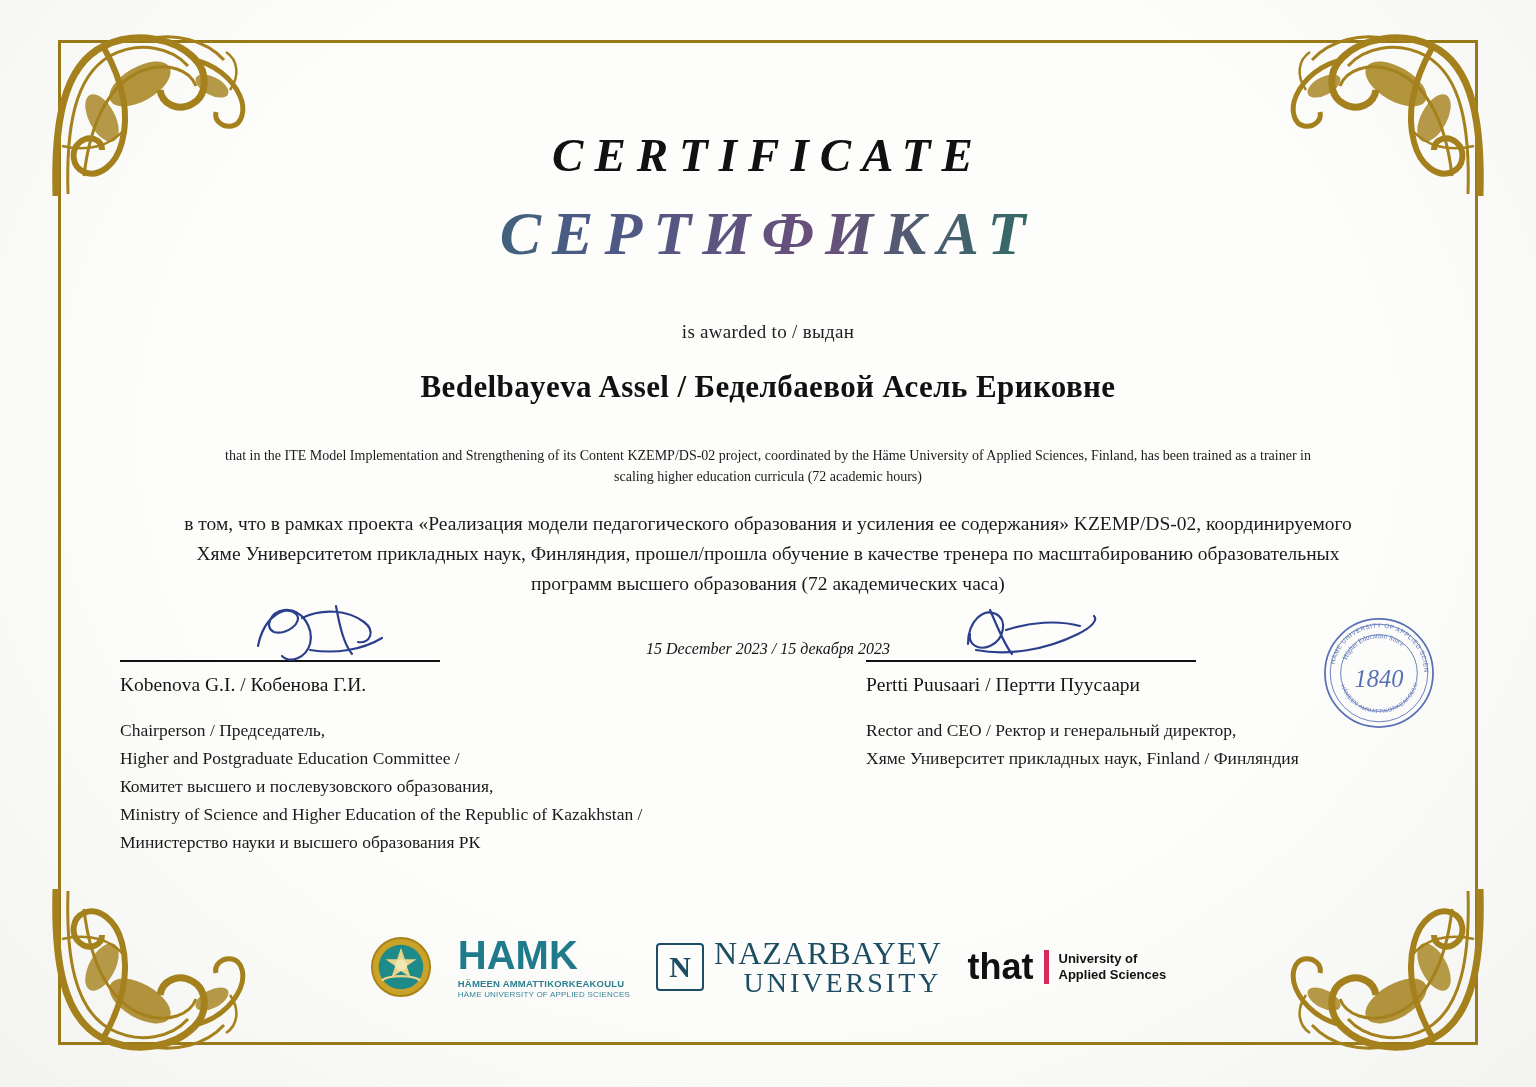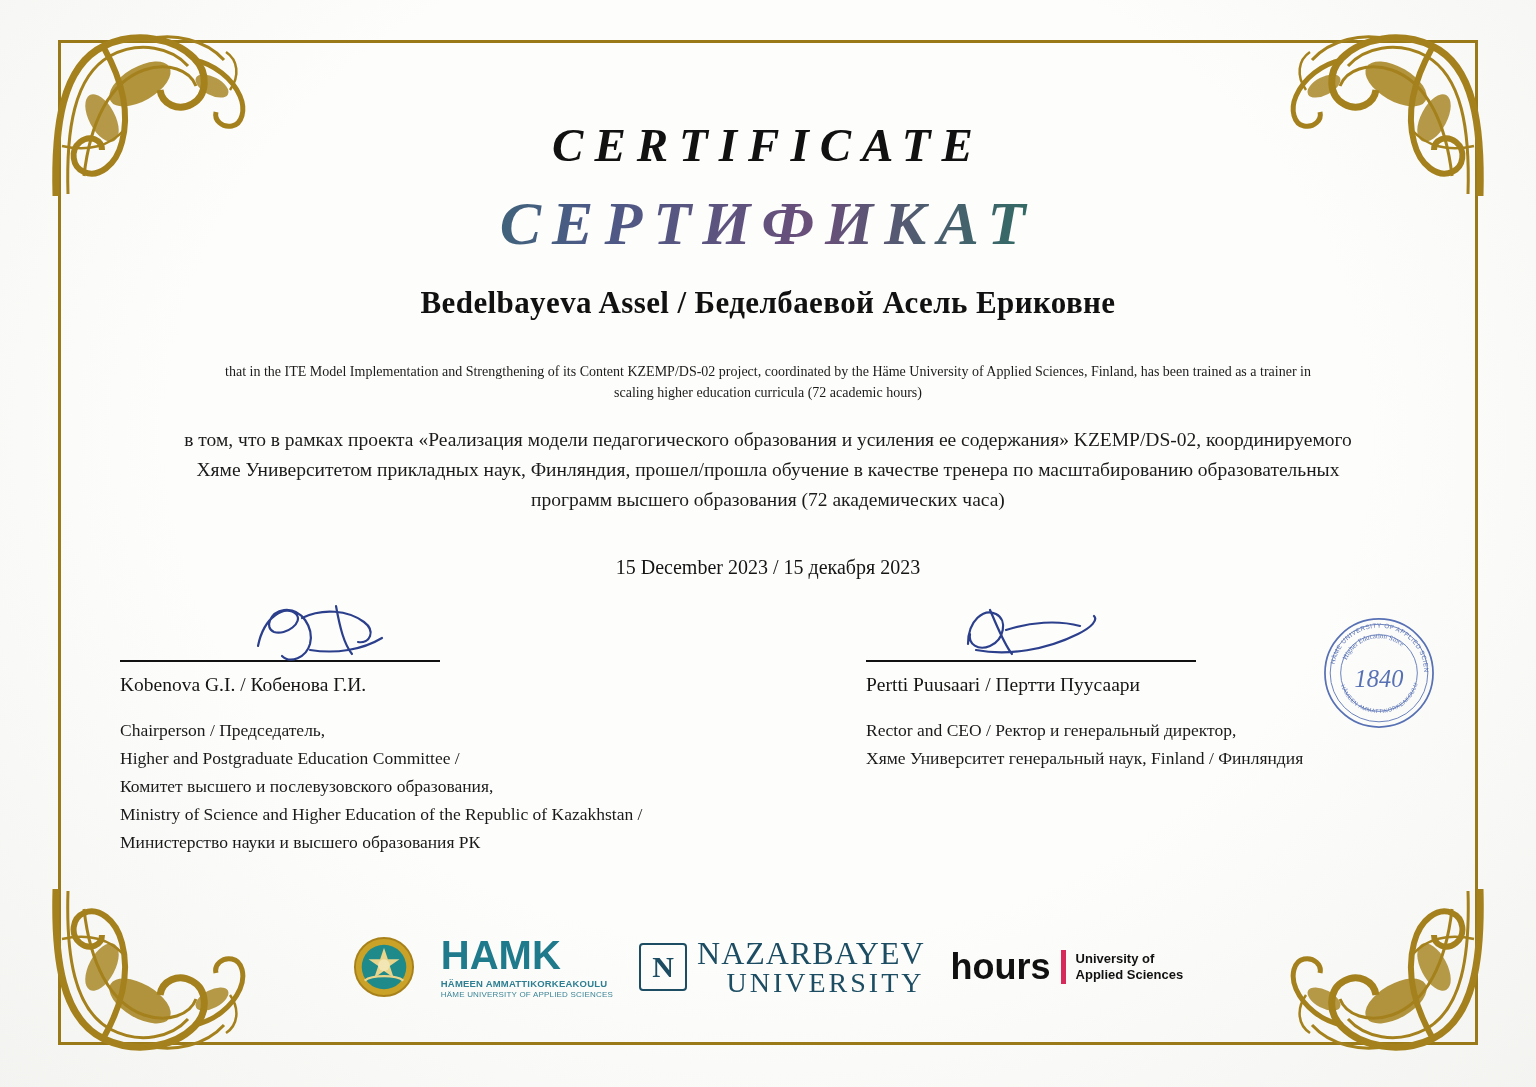--- a/index.html
+++ b/index.html
@@ -54,21 +54,21 @@
   .corner.tl { left: 44px;  top: 26px; }
   .corner.tr { right: 44px; top: 26px; transform: scaleX(-1); }
   .corner.bl { left: 44px;  bottom: 28px; transform: scaleY(-1); }
   .corner.br { right: 44px; bottom: 28px; transform: scale(-1,-1); }
 
   
   .content {
     position: absolute;
     left: 120px;
     right: 120px;
-    top: 118px;
+    top: 128px;
     text-align: center;
   }
 
   .title-en {
     font-family: "Liberation Serif", serif;
     font-style: italic;
     font-weight: bold;
     font-size: 47px;
     letter-spacing: 11px;
     color: #111111;
@@ -112,21 +112,22 @@
   .body-ru {
     margin: 22px auto 0 auto;
     width: 1180px;
     font-size: 19.5px;
     line-height: 1.55;
     color: #1b1b1b;
   }
 
   .date {
     margin-top: 40px;
-    font-size: 20px;
+    font-style: italic;
+    font-size: 16px;
     color: #141414;
   }
 
   
   .signatures {
     position: absolute;
     left: 120px;
     right: 110px;
     top: 660px;
     display: flex;
@@ -343,20 +344,21 @@
         <ellipse cx="58" cy="92" rx="26" ry="13" transform="rotate(62 58 92)" opacity="0.8"></ellipse>
         <ellipse cx="168" cy="60" rx="18" ry="9" transform="rotate(28 168 60)" opacity="0.8"></ellipse>
       </g>
     </svg>
   </div>
 
   <div class="content">
     <div class="title-en">CERTIFICATE</div>
     <div class="title-ru">СЕРТИФИКАТ</div>
 
+    <div class="awarded-to">is awarded to / выдан</div>
 
     <div class="recipient">Bedelbayeva Assel / Беделбаевой Асель Ериковне</div>
 
     <div class="body-en">that in the ITE Model Implementation and Strengthening of its Content KZEMP/DS-02 project, coordinated by the Häme University of Applied Sciences, Finland, has been trained as a trainer in scaling higher education curricula (72 academic hours)</div>
     <div class="body-ru">в том, что в рамках проекта «Реализация модели педагогического образования и  усиления ее содержания» KZEMP/DS-02, координируемого Хяме Университетом прикладных наук, Финляндия, прошел/прошла обучение в качестве  тренера по масштабированию образовательных программ высшего образования (72 академических часа)</div>
 
     <div class="date">15 December 2023 / 15 декабря 2023</div>
   </div>
 
   <div class="signatures">
@@ -391,21 +393,21 @@
             <path d="M44,10 C52,28 58,44 66,54"></path>
             <path d="M30,50 C62,56 100,50 132,34 C146,27 152,20 148,16"></path>
             <path d="M60,30 C84,22 112,20 134,26"></path>
           </g>
         </svg>
       </div>
       <div class="sig-line"></div>
       <div class="sig-name">Pertti Puusaari / Пертти Пуусаари</div>
       <div class="sig-role">
         <div>Rector and CEO / Ректор и генеральный директор,</div>
-        <div>Хяме Университет генеральный наук, Finland / Финляндия</div>
+        <div>Хяме Университет прикладных наук, Finland / Финляндия</div>
       </div>
     </div>
   </div>
 
   <div class="seal">
     <svg viewBox="0 0 140 140" xmlns="http://www.w3.org/2000/svg">
       <defs>
         <path id="sealTop" d="M 18,70 A 52,52 0 0 1 122,70"></path>
         <path id="sealBottom" d="M 24,70 A 46,46 0 0 0 116,70"></path>
         <path id="sealMid" d="M 30,70 A 40,40 0 0 1 110,70"></path>
@@ -446,21 +448,21 @@
 
     <div class="nu">
       <div class="nu-mark">N</div>
       <div class="nu-text">
         <div class="l1">NAZARBAYEV</div>
         <div class="l2">UNIVERSITY</div>
       </div>
     </div>
 
     <div class="jamk">
-      <div class="jamk-word">hours</div>
+      <div class="jamk-word">that</div>
       <div class="jamk-bar"></div>
       <div class="jamk-sub">
         <div>University of</div>
         <div>Applied Sciences</div>
       </div>
     </div>
   </div>
 </div>
 
 </body></html>

